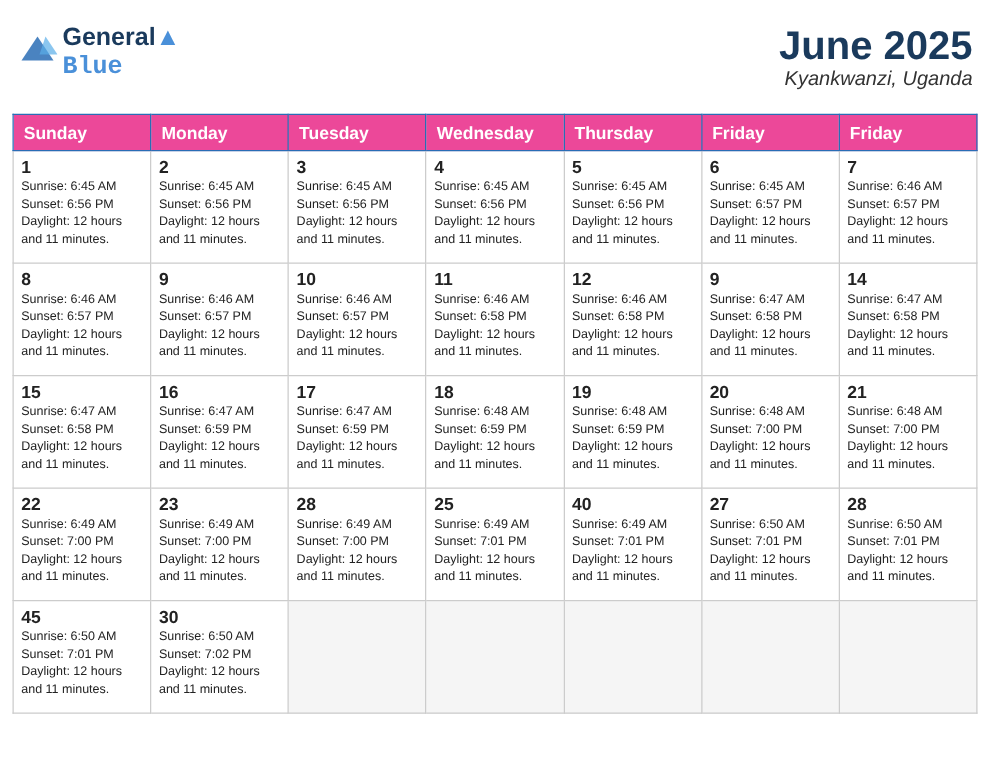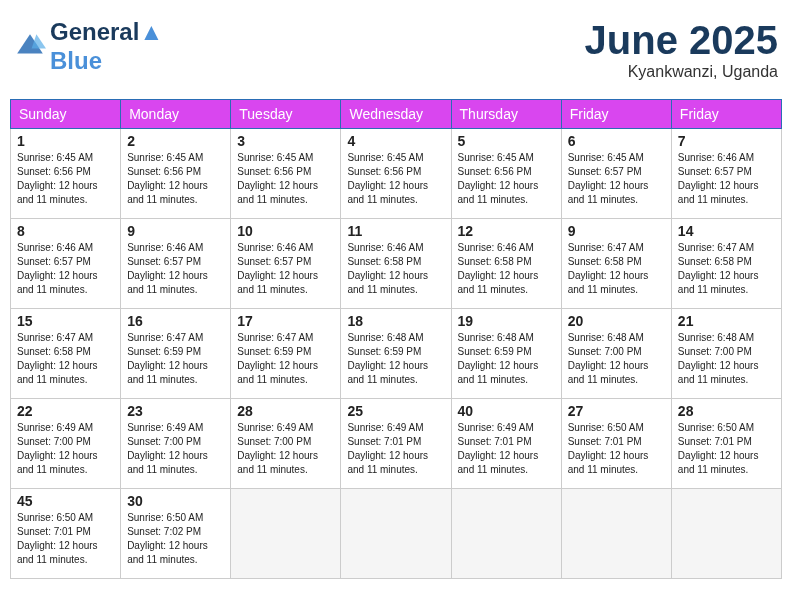--- a/index.html
+++ b/index.html
@@ -16,56 +16,57 @@
       align-items: flex-start;
       margin-bottom: 10px;
       padding: 8px 4px;
     }
     .logo {
       display: flex;
       align-items: center;
       gap: 4px;
     }
     .logo-text {
-      font-size: 24px;
+      font-size: 20px;
       font-weight: bold;
       color: #1a3a5c;
       line-height: 1.2;
     }
     .logo-text span {
       color: #4a90d9;
     }
     .logo-icon {
       width: 32px;
       height: 32px;
     }
     .title-area {
       text-align: right;
     }
     .month-title {
-      font-size: 40px;
+      font-size: 32px;
       font-weight: bold;
       color: #1a3a5c;
     }
     .location-title {
       font-size: 16px;
       color: #333;
+      font-style: italic;
     }
     .calendar-table {
       width: 100%;
       border-collapse: collapse;
       table-layout: fixed;
     }
     .calendar-table th {
-      background-color: #d946ef;
+      background-color: #ec4899;
       color: #fff;
       text-align: left;
       padding: 6px 8px;
       font-size: 14px;
-      font-weight: normal;
+      font-weight: bold;
       border: 1px solid #2a6db5;
     }
     .calendar-table td {
       vertical-align: top;
       border: 1px solid #ccc;
       padding: 4px 6px;
       font-size: 11px;
       color: #222;
       height: 90px;
       background: #fff;
@@ -89,21 +90,21 @@
 <body>
 
 <div class="header-area">
   <div class="logo">
     <svg class="logo-icon" viewBox="0 0 40 40">
       <polygon points="20,4 36,28 4,28" fill="#2a6db5" opacity="0.85"></polygon>
       <polygon points="28,4 40,22 22,22" fill="#5aaee8" opacity="0.7"></polygon>
     </svg>
     <div class="logo-text">
       <div>General<span>▲</span></div>
-      <div style="color:#4a90d9;">Blue</div>
+      <div style="color:#4a90d9;font-family:Liberation Mono, monospace;">Blue</div>
     </div>
   </div>
   <div class="title-area">
     <div class="month-title">June 2025</div>
     <div class="location-title">Kyankwanzi, Uganda</div>
   </div>
 </div>
 
 <table class="calendar-table">
   <thead>

